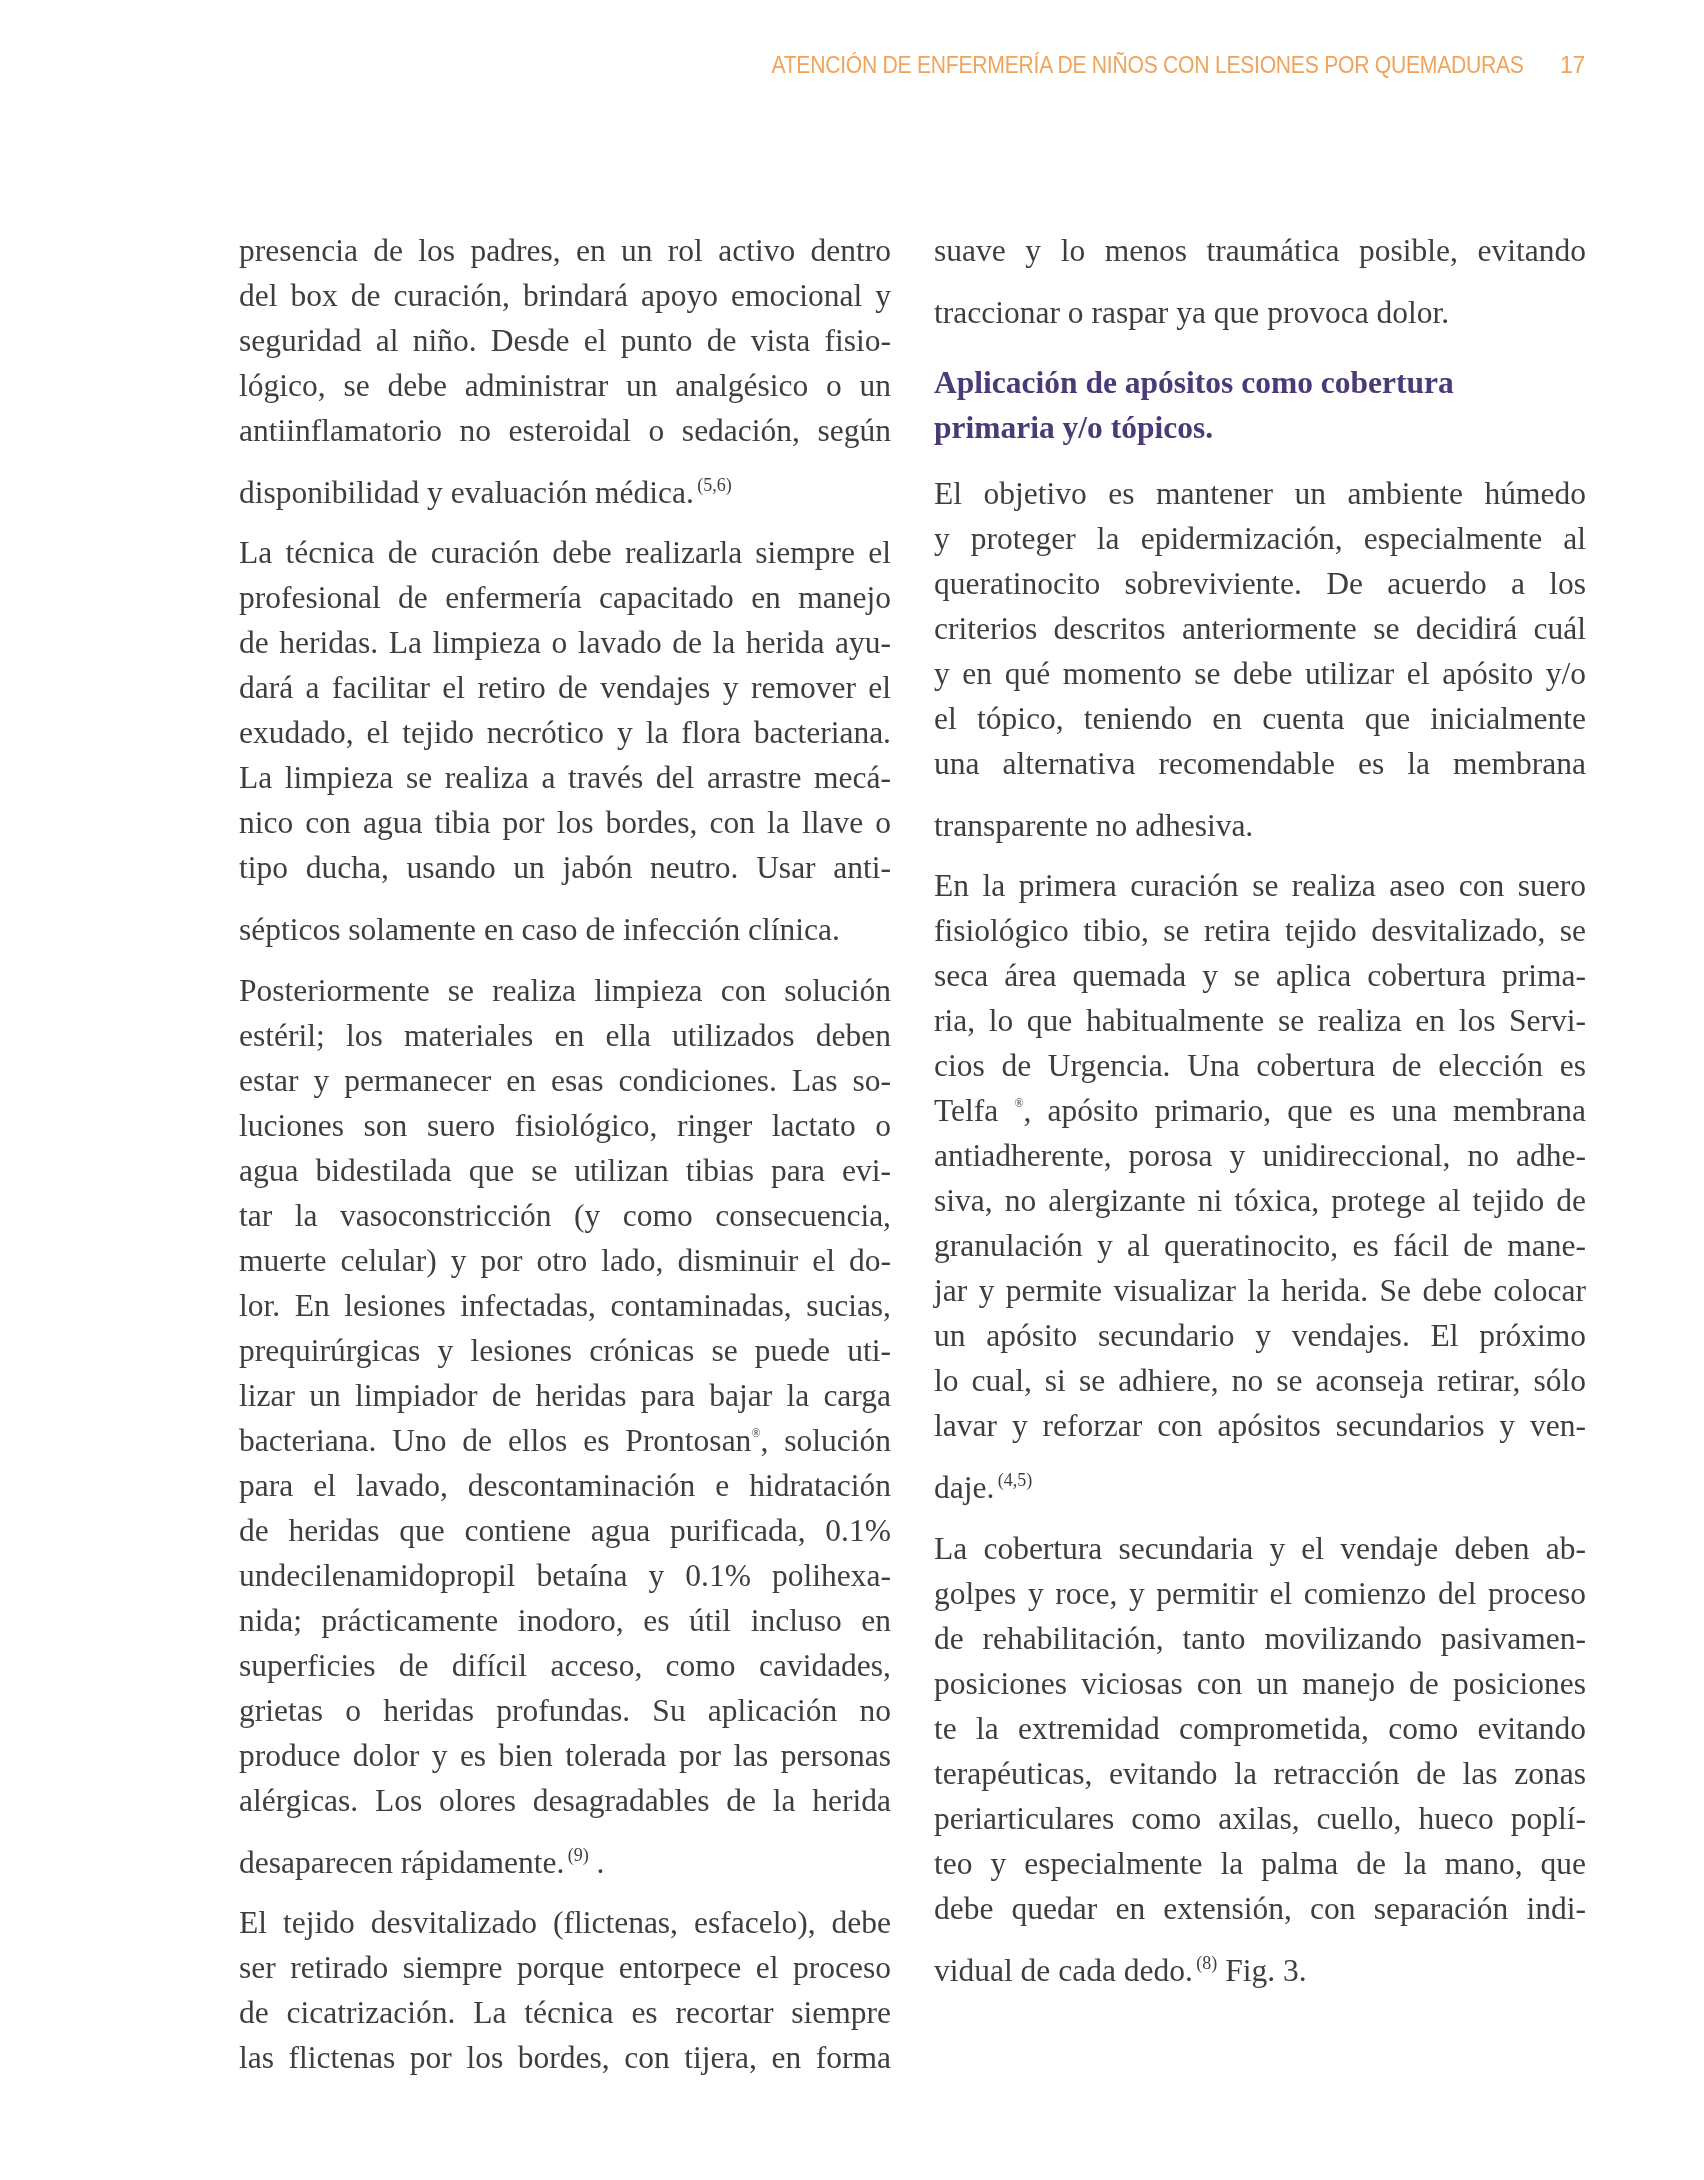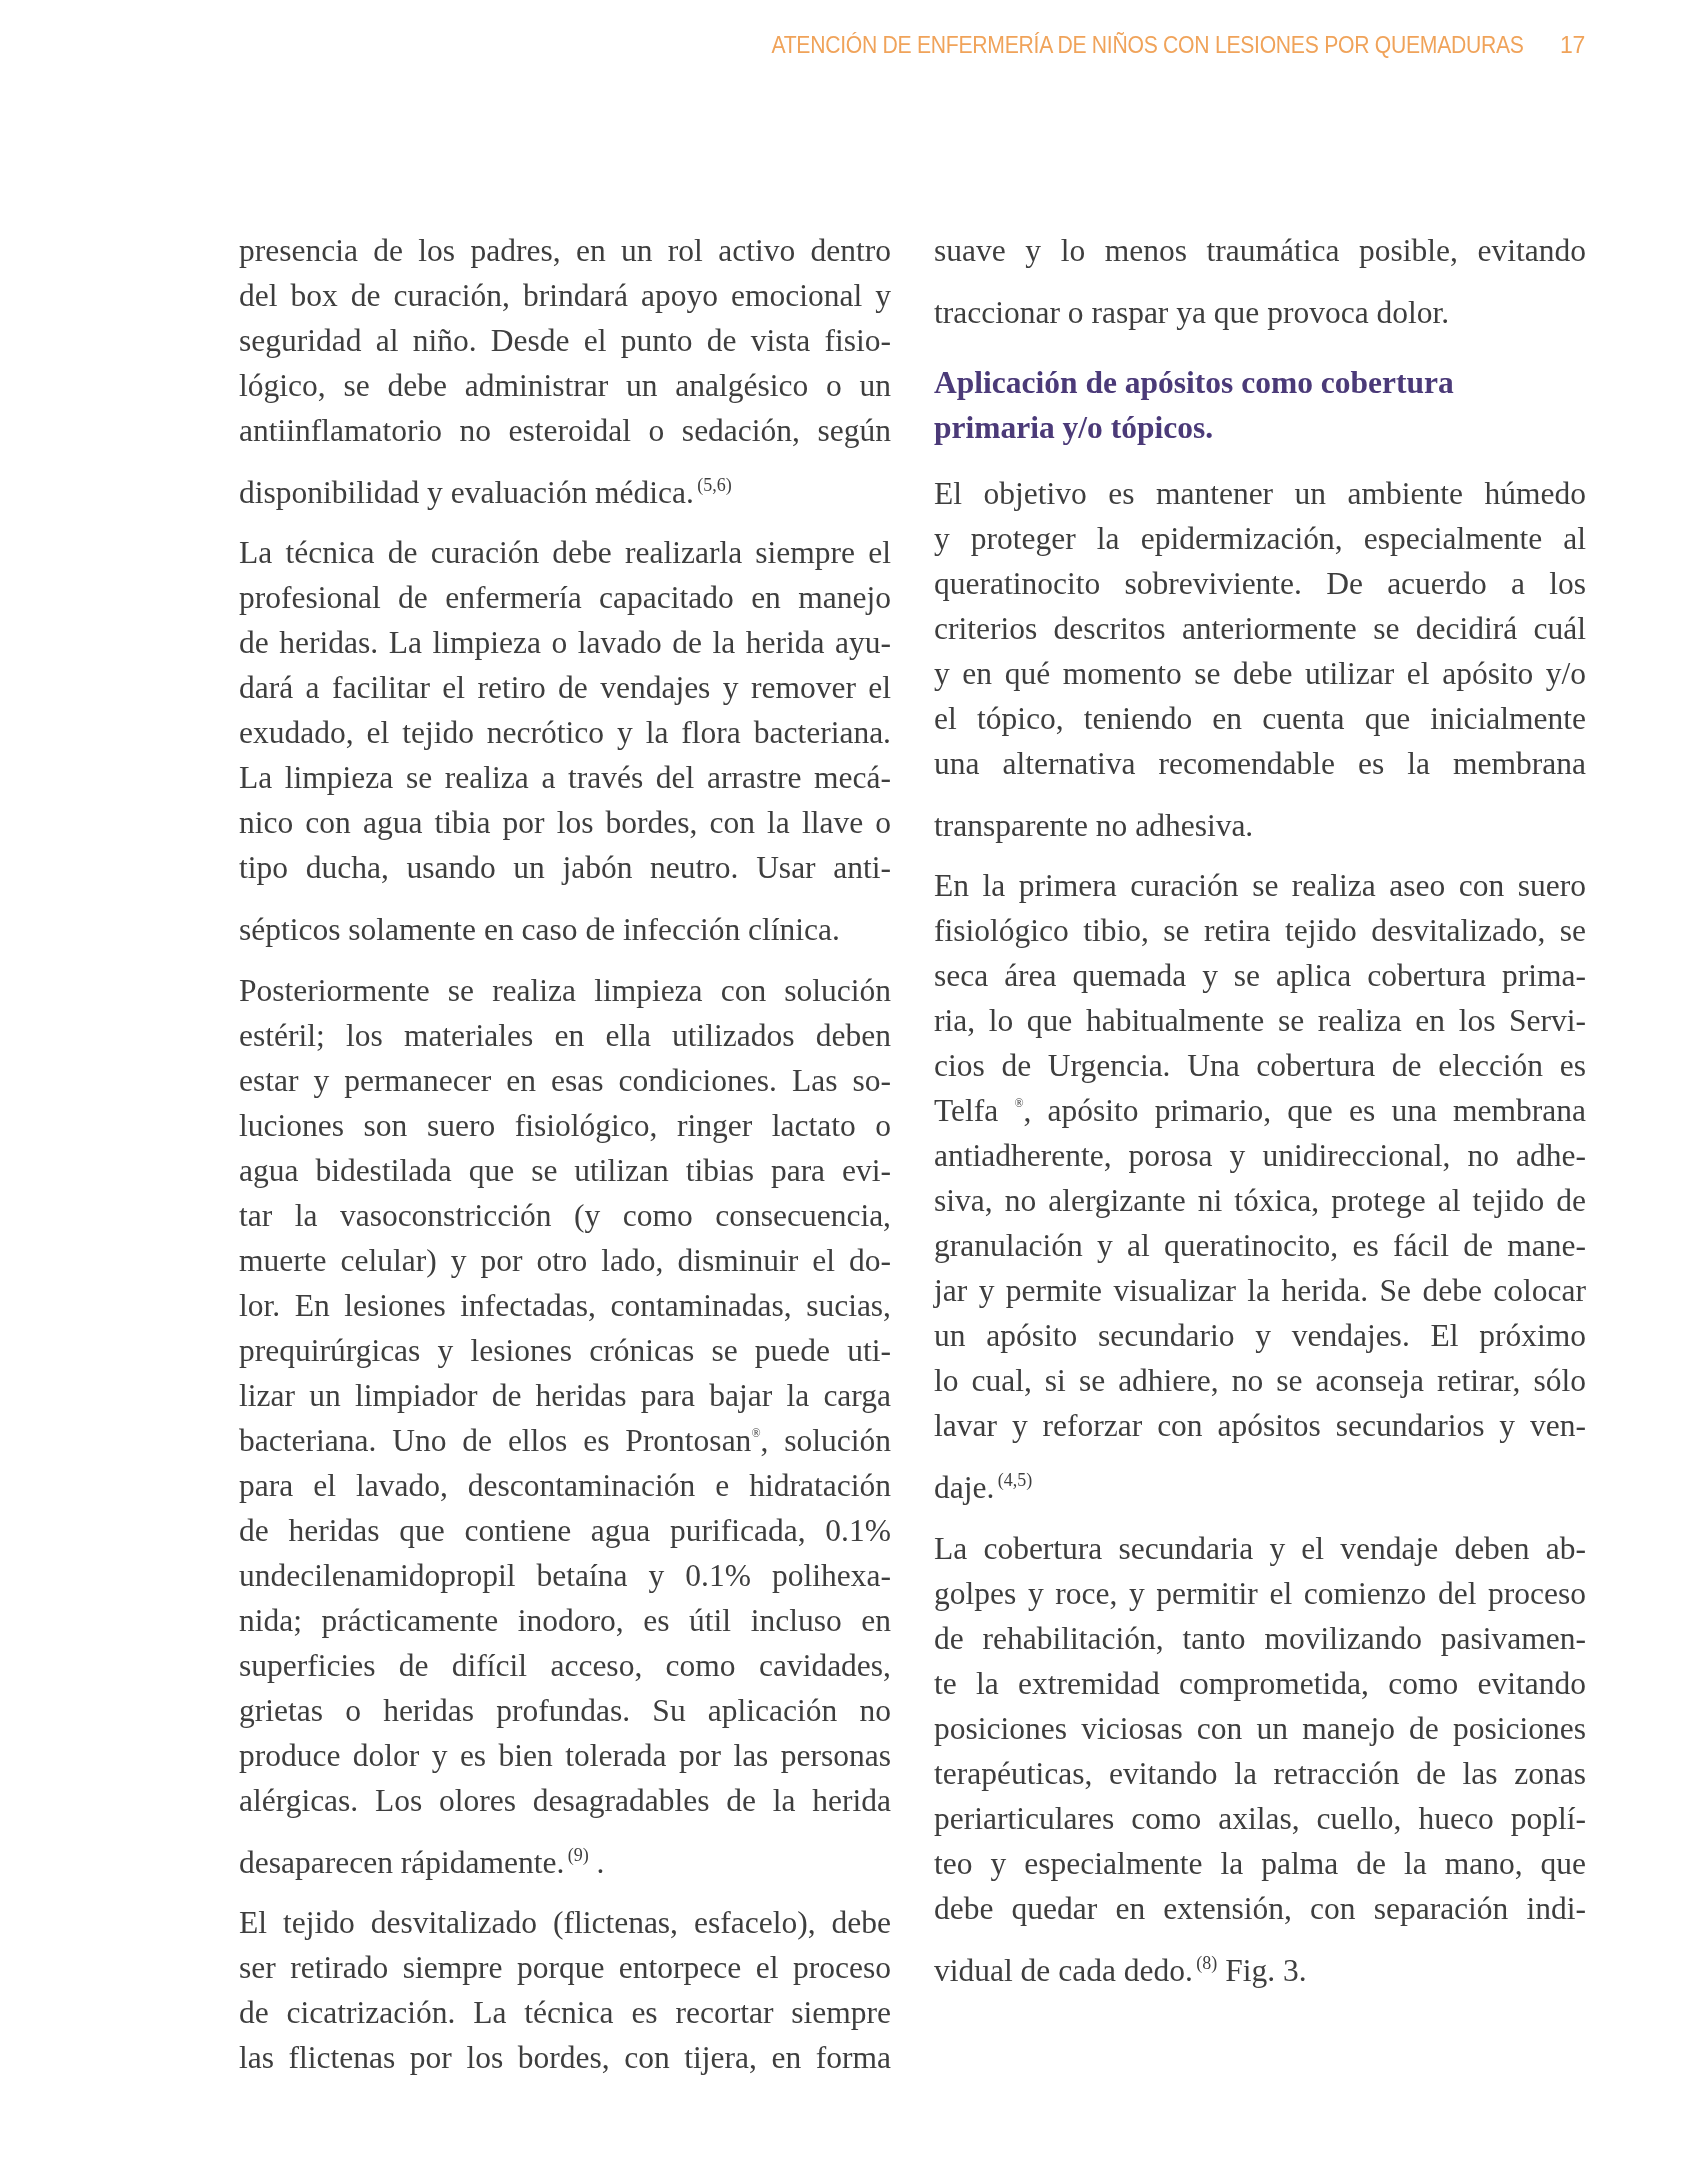--- a/index.html
+++ b/index.html
@@ -1,18 +1,18 @@
 <!DOCTYPE html>
 <html style="font-size:13.6px"><head>
 <meta charset="utf-8">
 <style>
   html, body { margin: 0; padding: 0; background: #ffffff; }
   body { width: 1704px; height: 2181px; position: relative; overflow: hidden; }
   .running-header {
-    position: absolute; top: 32px; right: 119px;
+    position: absolute; top: 52px; right: 119px;
     font-family: "Liberation Sans", "DejaVu Sans", sans-serif;
     font-size: 23px; letter-spacing: -0.3px;
     color: #f0a35a; white-space: nowrap;
   }
   .running-header .title { display: inline-block; transform: scaleX(0.92); transform-origin: right center; }
   .running-header .page-num { margin-left: 36px; }
   .column {
     position: absolute; top: 228px; width: 652px;
     font-family: "Liberation Serif", "DejaVu Serif", serif;
     font-size: 31.5px; line-height: 45px; color: #3e3e3e;
@@ -119,22 +119,22 @@
       <span class="line">jar y permite visualizar la herida. Se debe colocar</span>
       <span class="line">un apósito secundario y vendajes. El próximo</span>
       <span class="line">lo cual, si se adhiere, no se aconseja retirar, sólo</span>
       <span class="line">lavar y reforzar con apósitos secundarios y ven-</span>
       <span class="line last">daje.<sup class="ref">(4,5)</sup></span>
     </p>
     <p class="para">
       <span class="line">La cobertura secundaria y el vendaje deben ab-</span>
       <span class="line">golpes y roce, y permitir el comienzo del proceso</span>
       <span class="line">de rehabilitación, tanto movilizando pasivamen-</span>
+      <span class="line">posiciones viciosas con un manejo de posiciones</span>
       <span class="line">te la extremidad comprometida, como evitando</span>
-      <span class="line">posiciones viciosas con un manejo de posiciones</span>
       <span class="line">terapéuticas, evitando la retracción de las zonas</span>
       <span class="line">periarticulares como axilas, cuello, hueco poplí-</span>
       <span class="line">teo y especialmente la palma de la mano, que</span>
       <span class="line">debe quedar en extensión, con separación indi-</span>
       <span class="line last">vidual de cada dedo.<sup class="ref">(8)</sup> Fig. 3.</span>
     </p>
   </div>
 
 
 </body></html>

